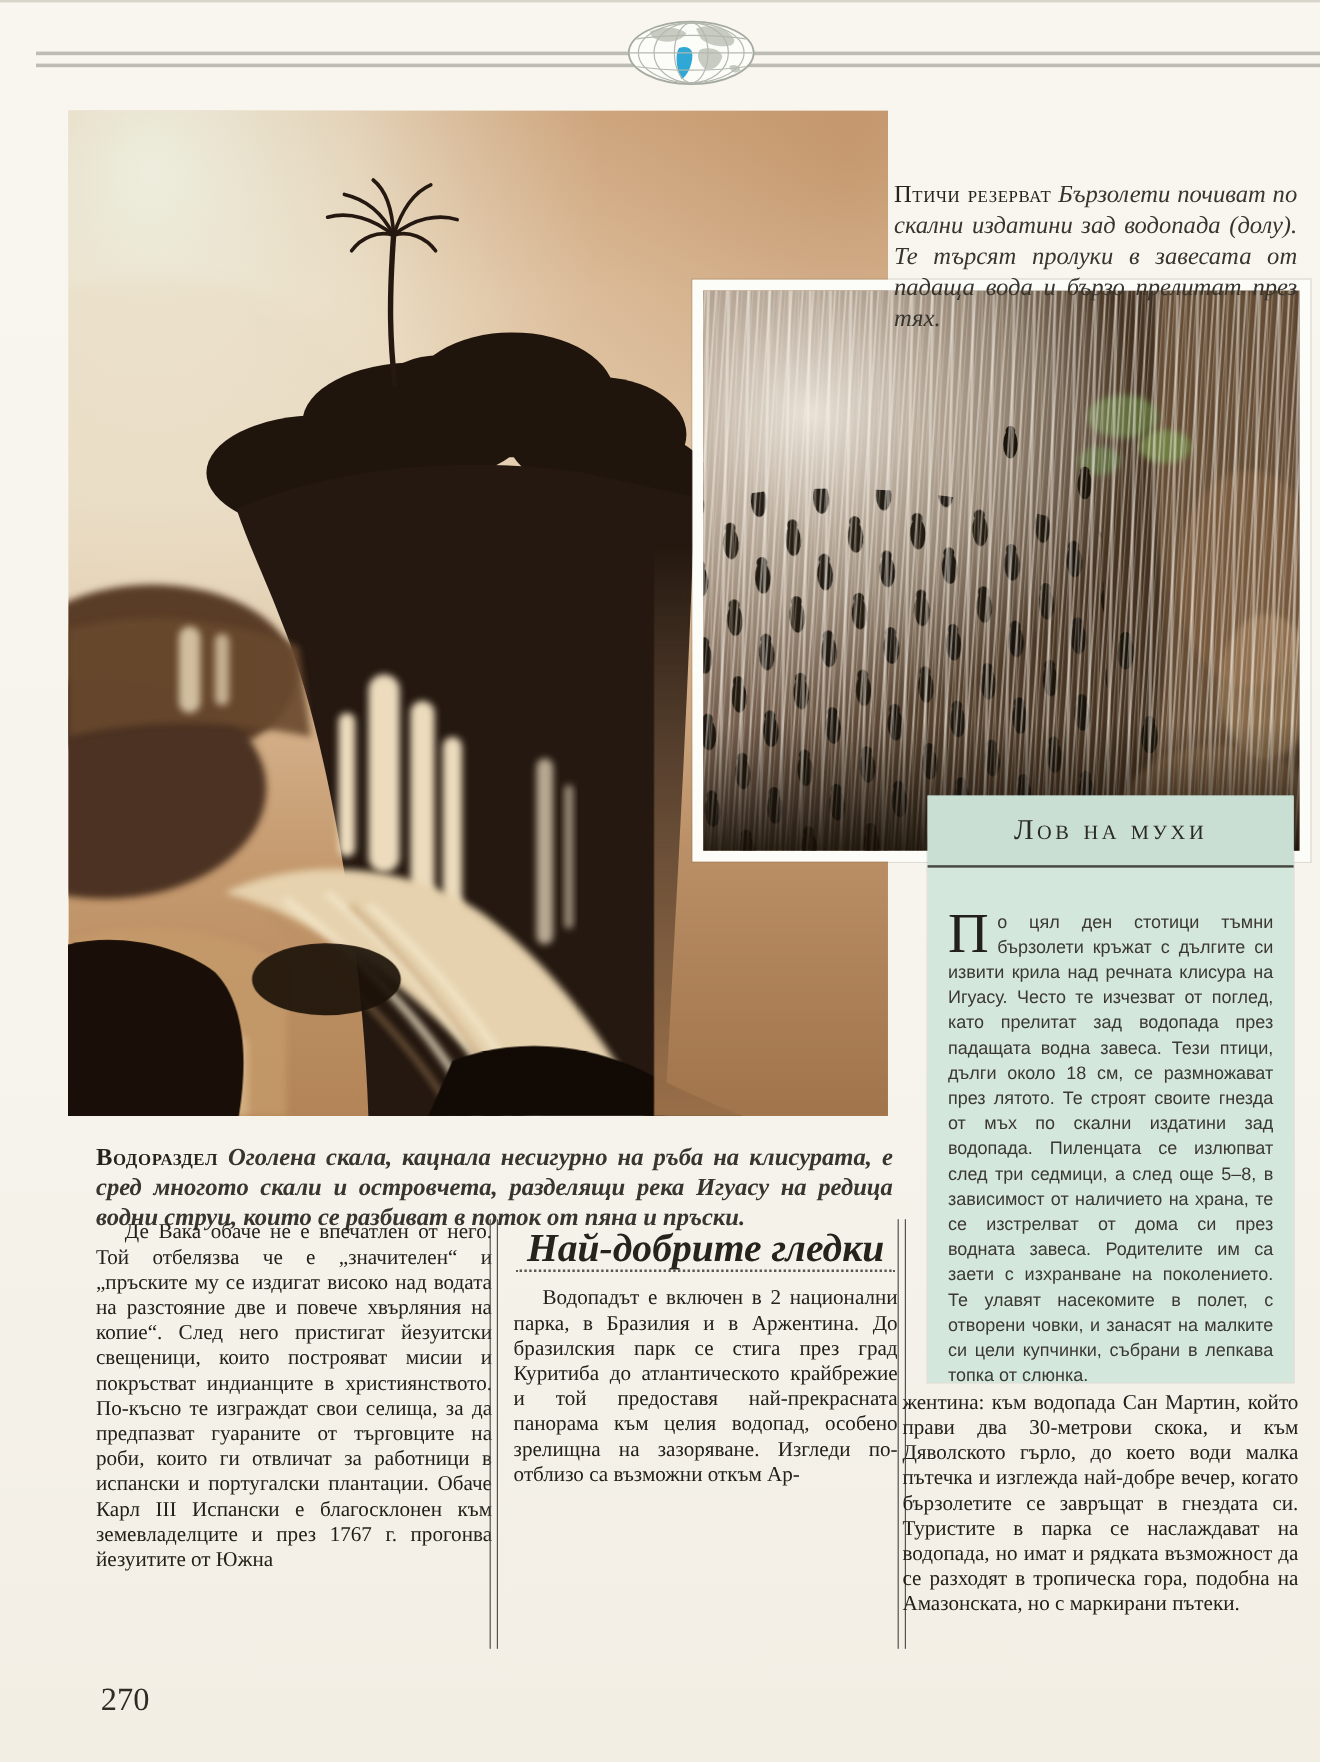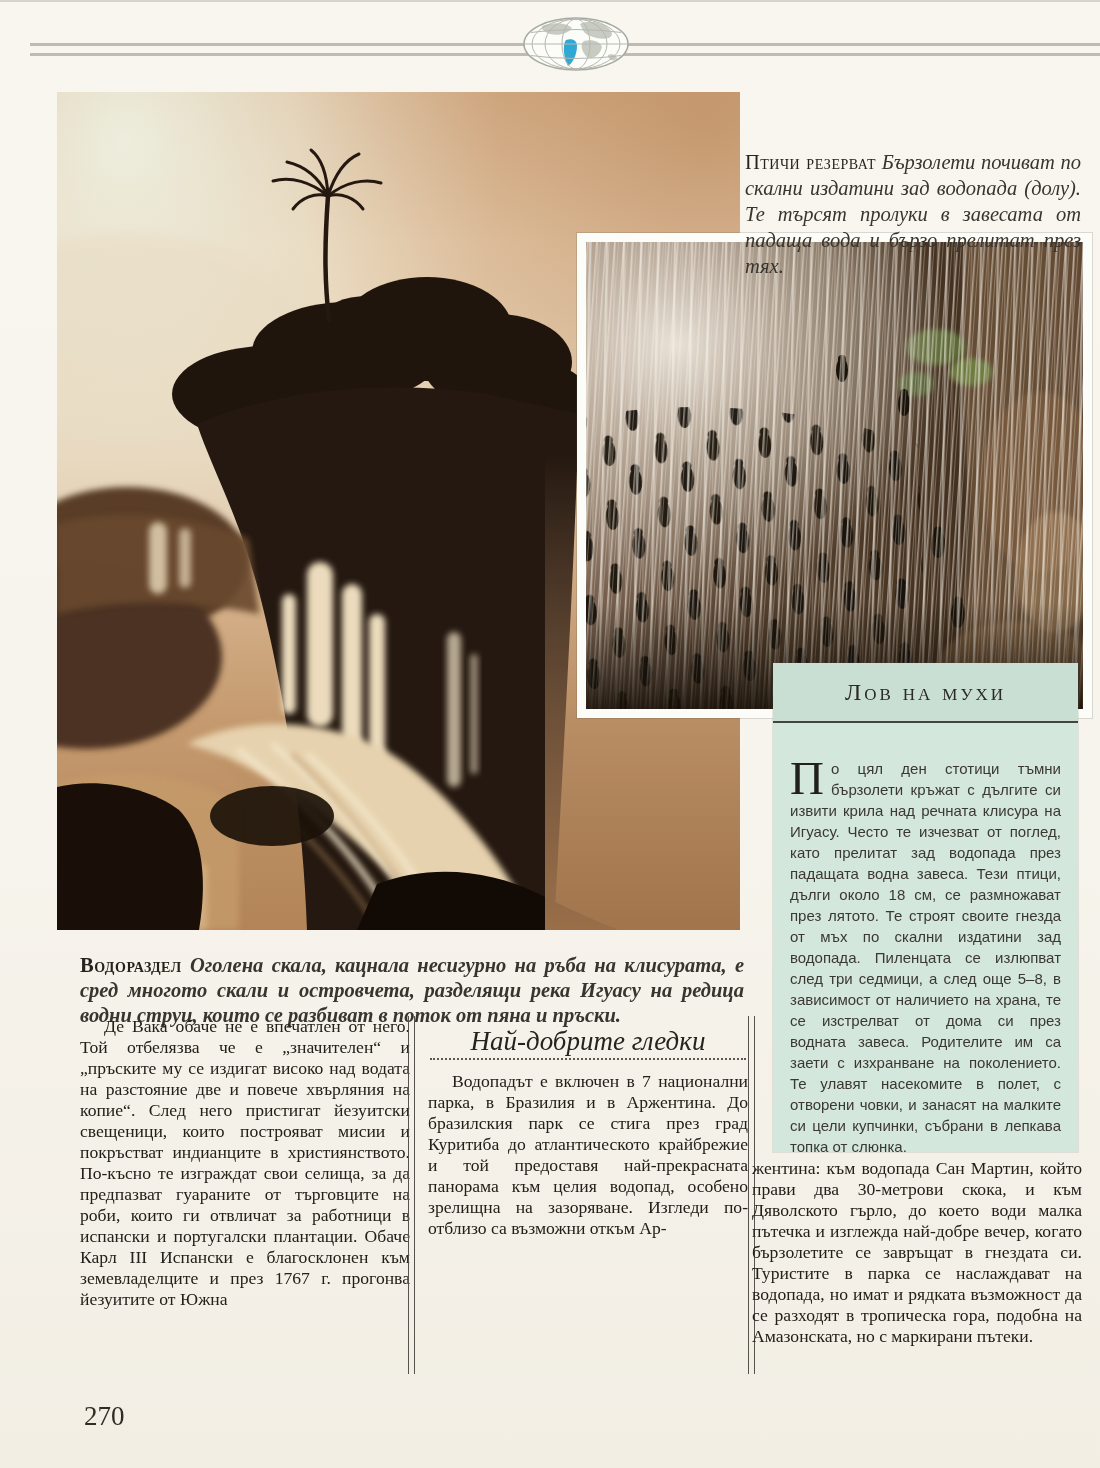--- a/index.html
+++ b/index.html
@@ -42,22 +42,22 @@
   .caption-inset{position:absolute;left:745px;top:126px;width:336px;font-size:20.5px;line-height:26px;}
   .caption-main{position:absolute;left:80px;top:930px;width:664px;font-size:20.5px;line-height:25px;font-weight:bold;}
   
   .col{position:absolute;font-size:17.6px;line-height:21px;}
   .col p{margin:0;text-align:justify;}
   .col p.indent{text-indent:24px;}
   .col-left{left:80px;top:1014px;width:330px;}
   .col-mid{left:428px;top:1014px;width:320px;}
   .col-right{left:752px;top:1156px;width:330px;}
   .section-heading{
-    font-style:italic;font-size:27px;text-align:center;color:#26231d;
-    margin:15px 0 5px 0;font-weight:normal;
+    font-style:italic;font-size:33px;text-align:center;color:#26231d;
+    margin:15px 0 5px 0;font-weight:bold;
   }
   .dotted-rule{border-bottom:2px dotted #5a5750;height:1px;margin:0 2px 11px 2px;}
   .vdivider{
     position:absolute;top:1014px;height:358px;width:7px;box-sizing:border-box;
     border-left:1.8px solid #55534b;border-right:1.8px solid #55534b;
   }
   .vd1{left:408px;}
   .vd2{left:748px;}
   
   .page-number{position:absolute;left:84px;top:1399px;font-size:27px;color:#2f2c26;}
@@ -269,21 +269,21 @@
 
   <div class="col col-left">
     <p class="indent">Де Вака обаче не е впечатлен от него. Той отбелязва че е „значителен“ и „пръските му се издигат високо над водата на разстояние две и повече хвърляния на копие“. След него пристигат йезуитски свещеници, които построяват мисии и покръстват индианците в християнството. По-късно те изграждат свои селища, за да предпазват гуараните от търговците на роби, които ги отвличат за работници в испански и португалски плантации. Обаче Карл III Испански е благосклонен към земевладелците и през 1767 г. прогонва йезуитите от Южна</p>
   </div>
 
   <div class="vdivider vd1"></div>
 
   <div class="col col-mid">
     <h2 class="section-heading">Най-добрите гледки</h2>
     <div class="dotted-rule"></div>
-    <p class="indent">Водопадът е включен в 7 национални парка, в Бразилия и в Аржентина. До бразилския парк се стига през град Куритиба до атлантическото крайбрежие и той предоставя най-прекрасната панорама към целия водопад, особено зрелищна на зазоряване. Изгледи по-отблизо са възможни откъм Ар-</p>
+    <p class="indent">Водопадът е включен в 2 национални парка, в Бразилия и в Аржентина. До бразилския парк се стига през град Куритиба до атлантическото крайбрежие и той предоставя най-прекрасната панорама към целия водопад, особено зрелищна на зазоряване. Изгледи по-отблизо са възможни откъм Ар-</p>
   </div>
 
   <div class="vdivider vd2"></div>
 
   <div class="col col-right">
     <p>жентина: към водопада Сан Мартин, който прави два 30-метрови скока, и към Дяволското гърло, до което води малка пътечка и изглежда най-добре вечер, когато бързолетите се завръщат в гнездата си. Туристите в парка се наслаждават на водопада, но имат и рядката възможност да се разходят в тропическа гора, подобна на Амазонската, но с маркирани пътеки.</p>
   </div>
 
   <div class="page-number">270</div>
 

